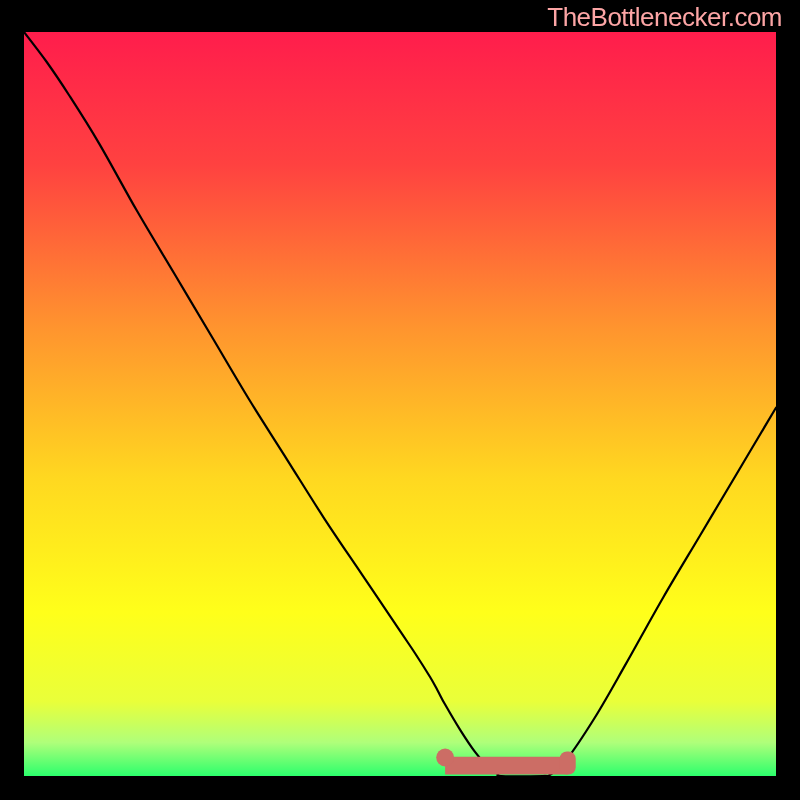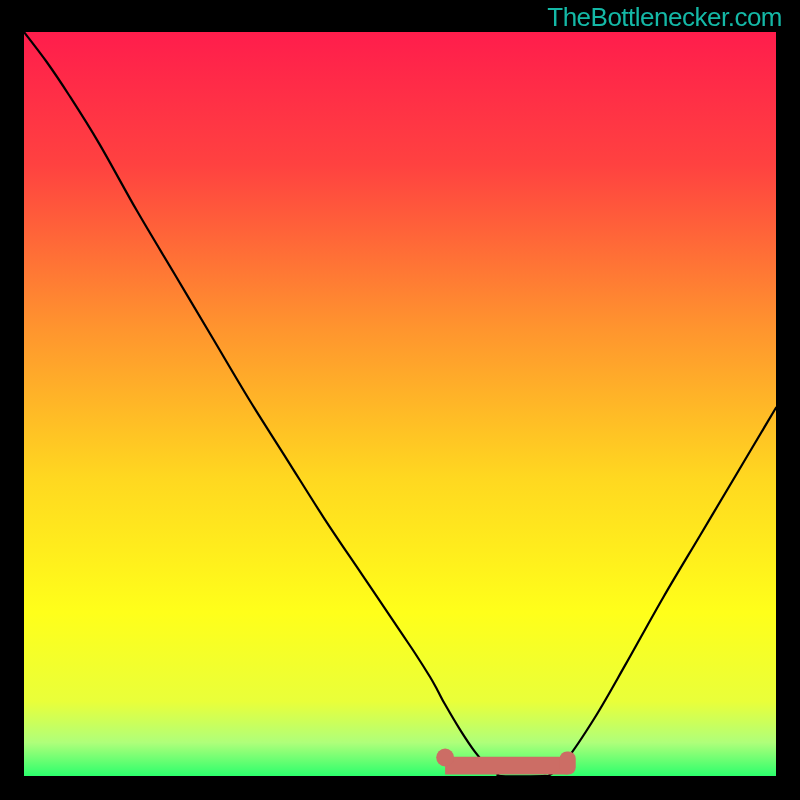--- a/index.html
+++ b/index.html
@@ -1,21 +1,21 @@
 <!DOCTYPE html>
 <html><head>
 <meta charset="utf-8">
 <style>
   * { margin: 0; padding: 0; box-sizing: border-box; }
   body { width: 800px; height: 800px; background: #000; position: relative; font-family: Arial, Helvetica, sans-serif; }
   .attribution {
     position: absolute;
     top: 2px;
     right: 18px;
-    color: #14b8a6;
+    color: #fca5a5;
     font-size: 26px;
     font-weight: 400;
     letter-spacing: -0.5px;
   }
   .plot-area {
     position: absolute;
     left: 24px;
     top: 32px;
     width: 752px;
     height: 744px;

